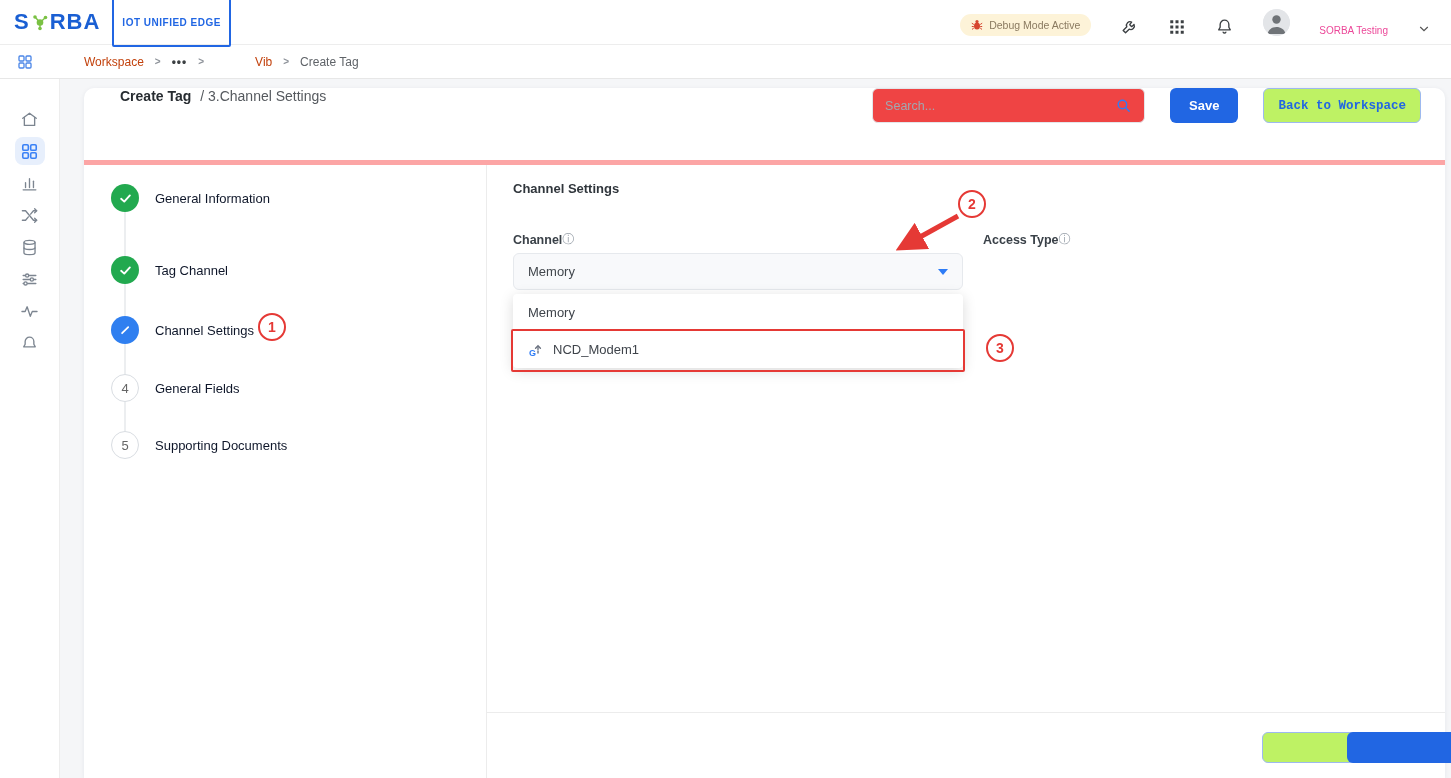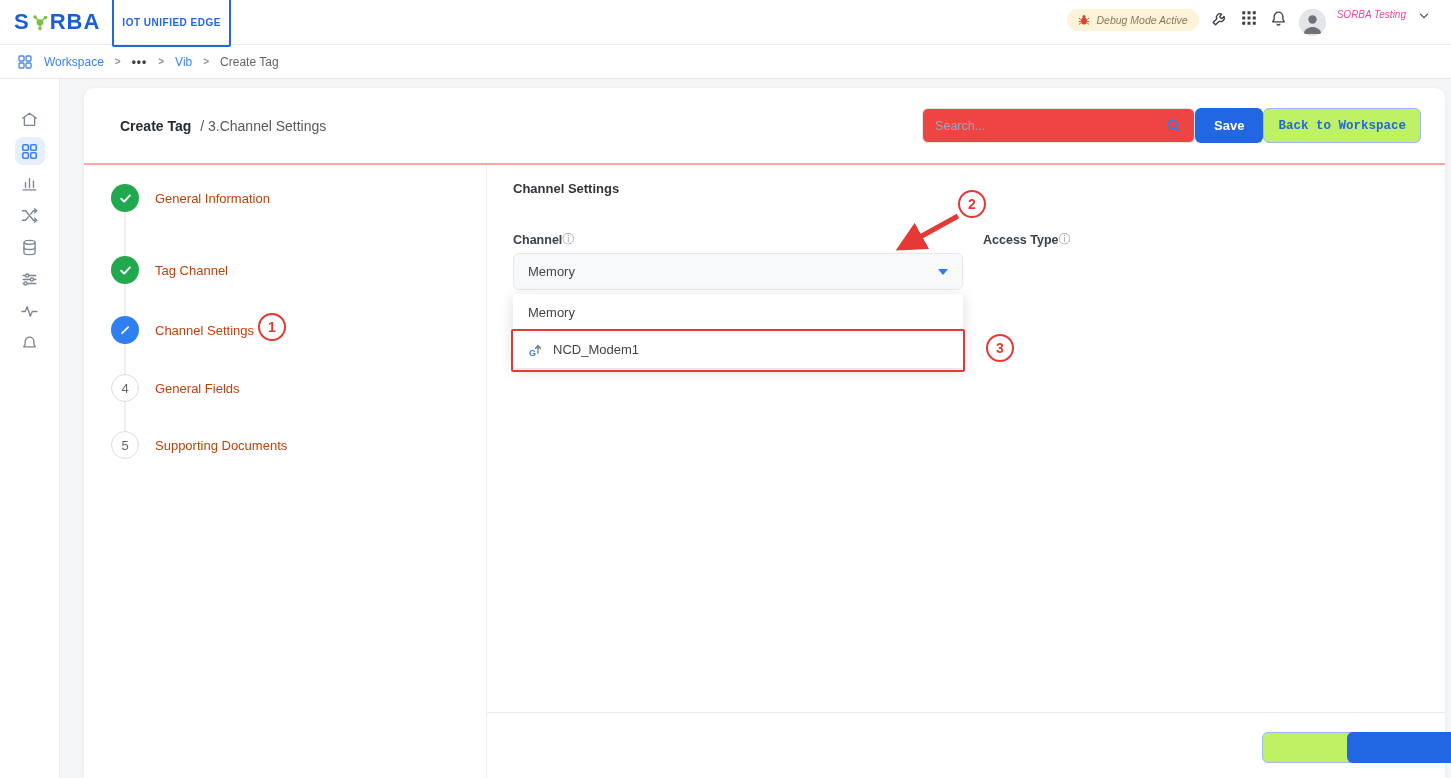--- a/index.html
+++ b/index.html
@@ -19,40 +19,40 @@
     padding:0 20px 0 14px; z-index:40;
   }
   .logo-group { display:flex; align-items:center; gap:12px; cursor:pointer; }
   .logo-word { display:flex; align-items:center; font-size:22px; font-weight:800;
     color:#1a5fd3; letter-spacing:1px; }
   .logo-word .mol { margin:0 1px; }
   .product-badge {
     border:2px solid #2166e3; color:#2166e3; border-radius:2px;
     font-size:10px; font-weight:700; letter-spacing:.5px; padding:17px 8px;
   }
-  .topbar-right { display:flex; align-items:flex-start; gap:11px;font-style:italic; }
+  .topbar-right { display:flex; align-items:flex-end; gap:29px; }
   .debug-badge {
     display:flex; align-items:center; gap:6px;
     background:#fdf3d8; border-radius:12px; padding:5px 11px;
     font-size:10.5px; color:#8a7a60;
   }
   .icon-btn { color:#3c4043; cursor:pointer; display:flex; }
   .avatar { width:27px; height:27px; border-radius:50%; background:#e3e5e8;
     display:flex; align-items:flex-end; justify-content:center; overflow:hidden; cursor:pointer;}
   .user-name { font-size:10px; color:#ec4899; cursor:pointer; }
   .user-caret { color:#555; display:flex; cursor:pointer; }
 
   
   .breadcrumb {
     position:absolute; left:0; top:45px; right:0; height:34px;
     background:#fff; border-bottom:1px solid #e7e7e7;
     display:flex; align-items:center; gap:11px; padding-left:17px;
     font-size:12px; z-index:39;
   }
-  .crumb-link { color:#3b82f6; cursor:pointer; }
+  .crumb-link { color:#c2410c; cursor:pointer;margin-left:40px; }
   .crumb-dots { color:#3c4043; font-weight:700; letter-spacing:1px; cursor:pointer; }
   .crumb-sep { color:#8d9299; font-size:10px; font-weight:700; }
   .crumb-current { color:#5f6368; }
 
   
   .sidebar {
     position:absolute; left:0; top:79px; bottom:0; width:60px;
     background:#fff; border-right:1px solid #ededed;
     display:flex; flex-direction:column; align-items:center;
     padding-top:26px; gap:4px; z-index:38;
@@ -62,22 +62,22 @@
     color:#7c8590; cursor:pointer; }
   .side-item.active { background:#e7effc; color:#3b82f6; }
 
   
   .card {
     position:absolute; left:84px; top:88px; width:1361px; bottom:0;
     background:#fff; border-radius:10px 10px 0 0;
     box-shadow:0 1px 5px rgba(25,39,66,.07); z-index:10;
   }
   .card-header {
-    height:77px; border-bottom:2px solid #fca5a5;
-    display:flex; align-items:center; padding:0 24px 0 36px; gap:0;
+    height:77px; border-bottom:5px solid #fca5a5;
+    display:flex; align-items:flex-start; padding:0 24px 0 36px; gap:25px;
   }
   .page-title { font-size:14px; color:#272c31; white-space:nowrap; }
   .page-title .t1 { font-weight:700; }
   .page-title .t2 { color:#55595e; margin-left:5px; font-weight:400; }
   .spacer { flex:1; }
   .search-box {
     width:273px; height:35px; border:1px solid #e3e6ea; border-radius:6px;
     background:#ef4444; display:flex; align-items:center; padding:0 12px; gap:8px;
   }
   .search-box input { flex:1; border:none; outline:none; background:transparent;
@@ -93,21 +93,21 @@
 
   
   .step-line { position:absolute; left:40px; top:33px; height:247px; width:2px; background:#eceef0; }
   .step { position:absolute; left:27px; transform:translateY(-50%);
     display:flex; align-items:center; gap:16px; cursor:pointer; z-index:5; }
   .step-circle { width:28px; height:28px; border-radius:50%;
     display:flex; align-items:center; justify-content:center; font-size:13px; }
   .step-circle.completed { background:#22a94f; }
   .step-circle.active { background:#2f7ff0; }
   .step-circle.pending { background:#fff; border:1px solid #d9dde2; color:#666; }
-  .step-label { font-size:13px; color:#c2410c; }
+  .step-label { font-size:13px; color:#0f172a; }
 
   
   .section-title { position:absolute; left:429px; top:16px; font-size:13px; font-weight:700; color:#30363c; }
   .field-label { position:absolute; top:66px; font-size:12.5px; font-weight:700; color:#3a4148;
     display:flex; align-items:center; }
   .info-glyph { color:#9aa2ab; font-size:12px; font-weight:400; }
   .select {
     position:absolute; top:88px; height:37px; background:#f8f9fb;
     border:1px solid #e6e9ed; border-radius:6px; cursor:pointer;
     display:flex; align-items:center; justify-content:space-between;

